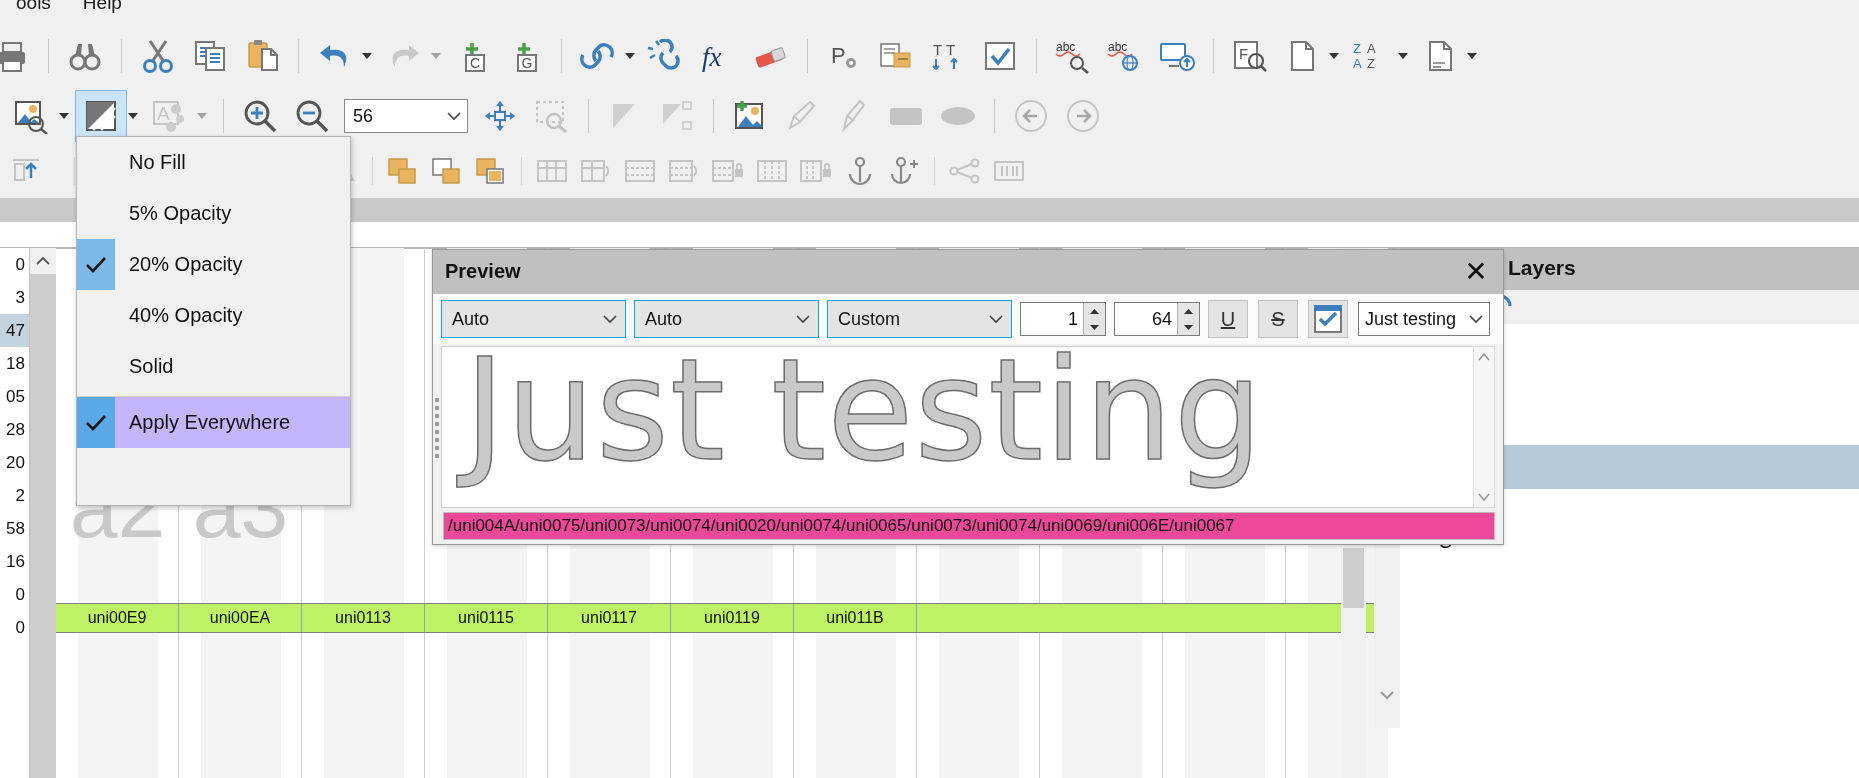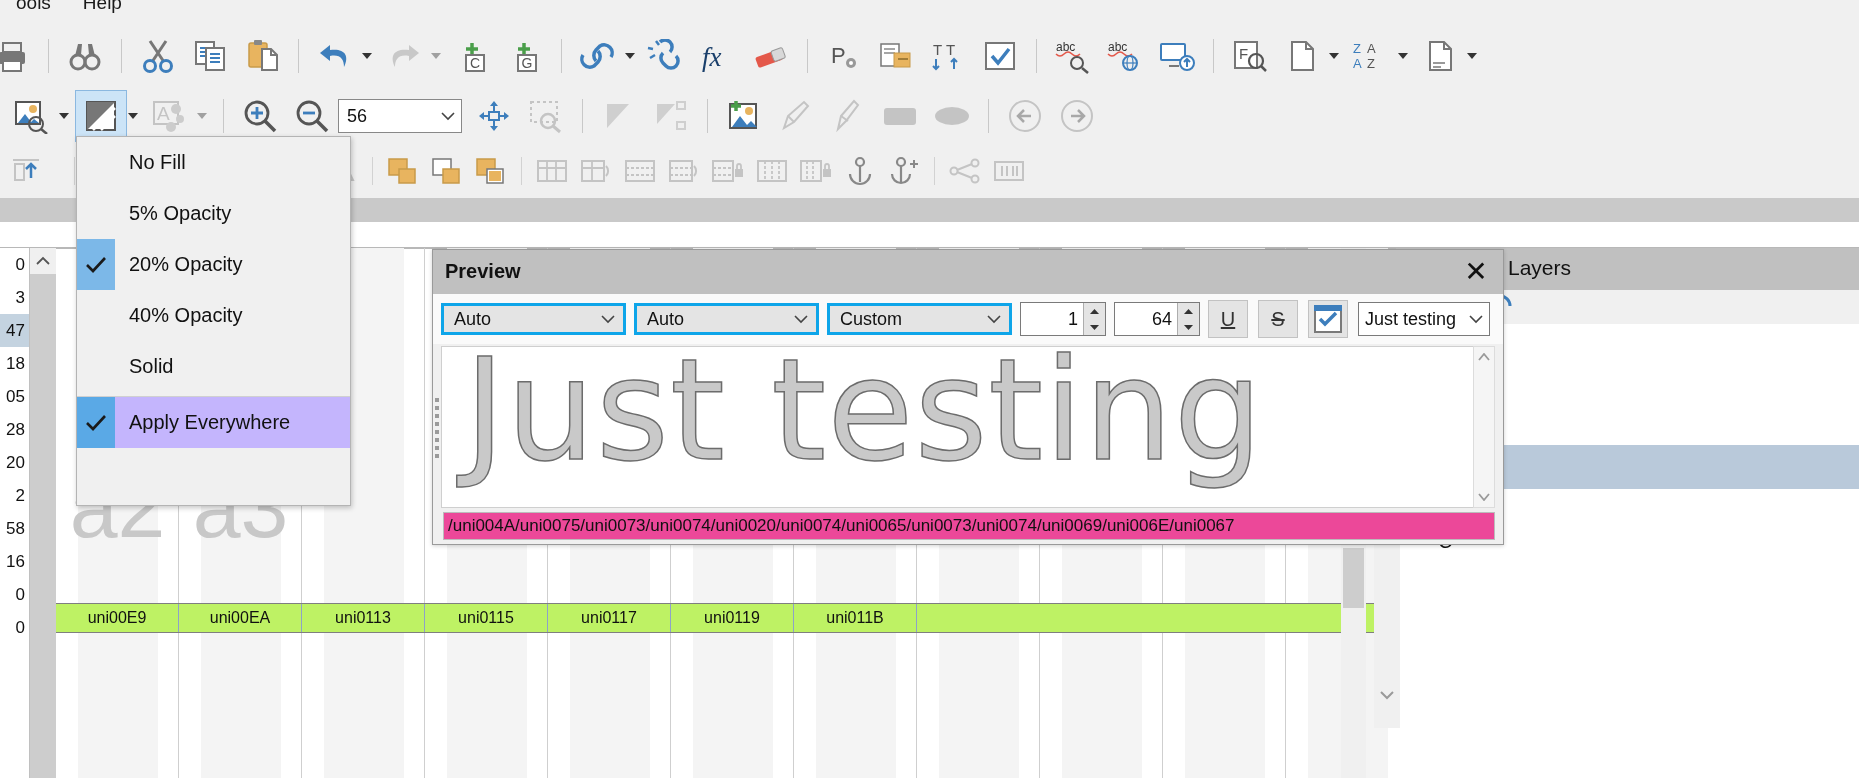--- a/index.html
+++ b/index.html
@@ -71,21 +71,21 @@
 
   svg { display: block; }
 
   
   .zoomcombo {
     width: 124px; height: 34px;
     background: #fff; border: 1px solid #888;
     display: flex; align-items: center; justify-content: space-between;
     padding: 0 6px 0 8px;
     font-size: 18px; color: #111;
-    margin-right: 6px;
+    margin-left: 6px; margin-right: 6px;
     flex: 0 0 auto;
   }
 
   
   .leftcol {
     position: absolute; left: 0; top: 248px;
     width: 30px; height: 530px;
     background: #ffffff;
     border-right: 1px solid #c0c0c0;
     font-size: 17px; color: #111;
@@ -151,21 +151,21 @@
     position: absolute; left: 1396px; top: 248px;
     width: 463px; height: 530px;
     background: #ffffff;
   }
   .rp-header {
     position: absolute; left: 0; top: 0; width: 463px; height: 42px;
     background: #c0c0c0;
   }
   .rp-title {
     position: absolute; left: 112px; top: 8px;
-    font-size: 21px; color: #111;
+    font-size: 21px; color: #111; font-weight: bold;
   }
   .rp-swatch {
     position: absolute; left: 18px; top: 50px;
     width: 47px; height: 18px; background: #e05a3a;
   }
   .rp-rowbg {
     position: absolute; left: 0; top: 42px; width: 463px; height: 34px;
     background: #f0f0f0;
   }
   .rp-sel {
@@ -212,22 +212,22 @@
     font-size: 28px; color: #111; line-height: 1;
   }
   .dlg-toolbar {
     position: absolute; left: 0; top: 44px;
     width: 1070px; height: 50px;
     background: #fafafa;
     display: flex; align-items: center;
     padding-left: 8px;
   }
   .combo {
-    height: 32px; background: #e4e4e4;
-    border: 3px solid #0ea5e9;
+    height: 38px; background: #e4e4e4;
+    border: 1px solid #0ea5e9;
     display: flex; align-items: center; justify-content: space-between;
     padding: 0 8px 0 10px;
     font-size: 18px; color: #111;
     margin-right: 8px; flex: 0 0 auto; gap: 16px;
   }
   .combo.w185 { width: 185px; }
   .spin {
     width: 86px; height: 34px; background: #fff;
     border: 1px solid #7a7a7a;
     display: flex; align-items: stretch;

